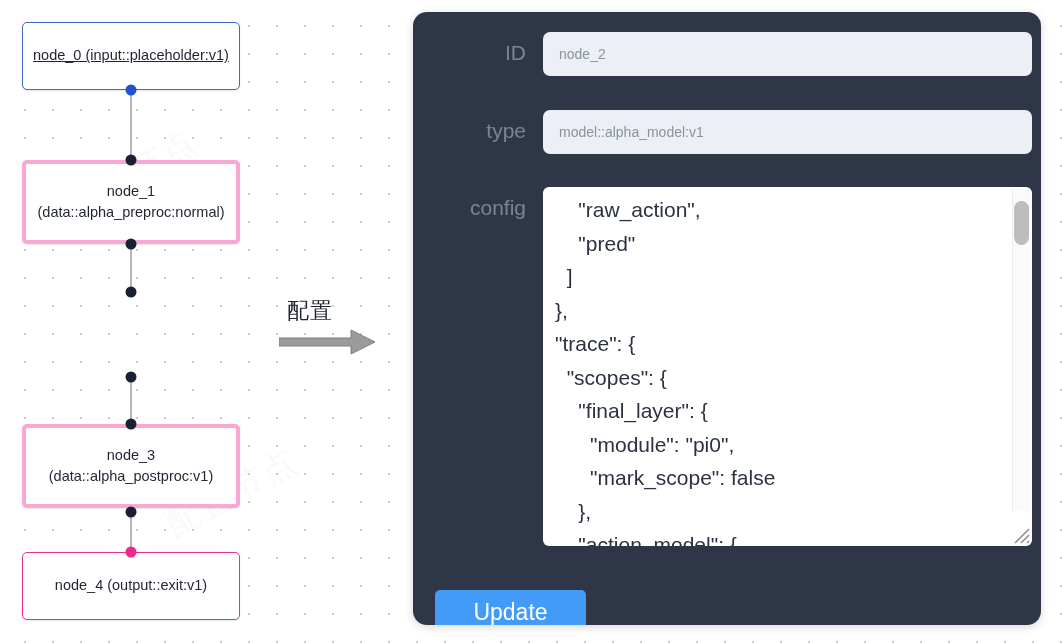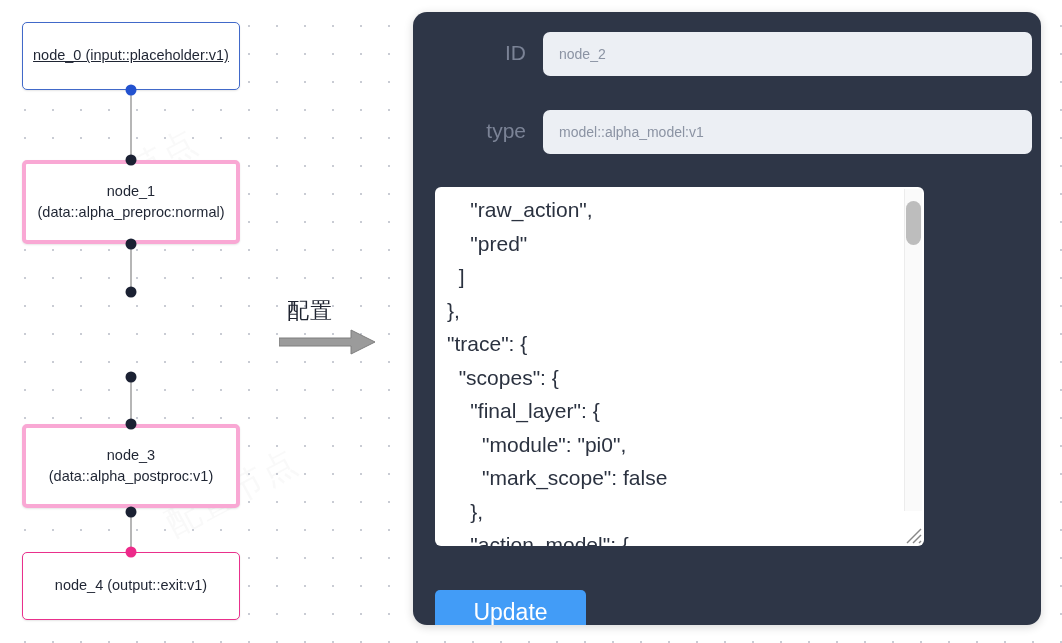--- a/index.html
+++ b/index.html
@@ -284,20 +284,21 @@
       <div class="f-label">ID</div>
       <input class="f-input" id="input-id" type="text" value="node_2" style="">
     </div>
 
     <div class="form-row" id="row-type">
       <div class="f-label">type</div>
       <input class="f-input" id="input-type" type="text" value="model::alpha_model:v1" style="">
     </div>
 
     <div class="form-row" id="row-config">
+      <div class="f-label">config</div>
       <div id="config-wrap">
         <textarea id="config-text" style="">    "raw_action",
     "pred"
   ]
 },
 "trace": {
   "scopes": {
     "final_layer": {
       "module": "pi0",
       "mark_scope": false

